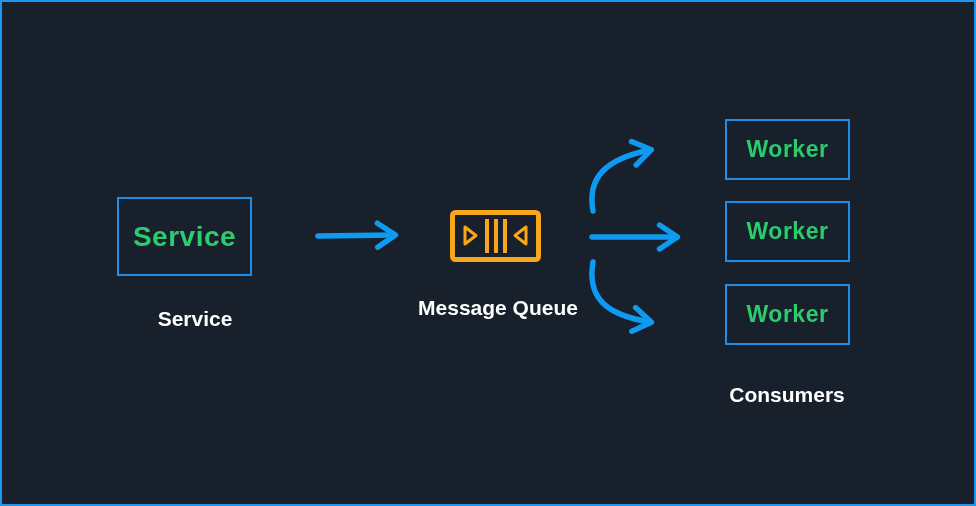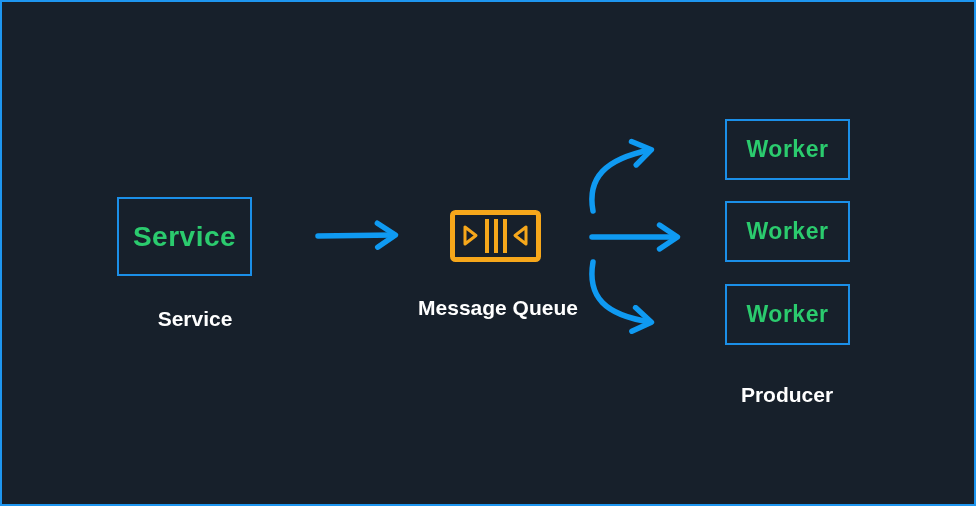--- a/index.html
+++ b/index.html
@@ -98,21 +98,21 @@
 
   <div class="node worker-node worker-1">
     <span>Worker</span>
   </div>
   <div class="node worker-node worker-2">
     <span>Worker</span>
   </div>
   <div class="node worker-node worker-3">
     <span>Worker</span>
   </div>
-  <div class="group-label consumers-label">Producer</div>
+  <div class="group-label consumers-label">Consumers</div>
 
   <svg class="arrows-overlay" viewBox="0 0 972 502">
     <defs>
       <marker id="ah" viewBox="0 0 10 10" refX="7.5" refY="5" markerWidth="30" markerHeight="30" markerUnits="userSpaceOnUse" orient="auto">
         <polyline points="2,1 8,5 2,9" fill="none" stroke-width="1.8" stroke-linecap="round" stroke-linejoin="round" class="stroke-arrow"></polyline>
       </marker>
     </defs>
     <path class="arrow-shaft stroke-arrow" d="M316,234 L392,233" marker-end="url(#ah)"></path>
     <path class="arrow-shaft stroke-arrow" d="M591,209 C585,176 603,157 648,148" marker-end="url(#ah)"></path>
     <path class="arrow-shaft stroke-arrow" d="M590,235 L674,235" marker-end="url(#ah)"></path>

